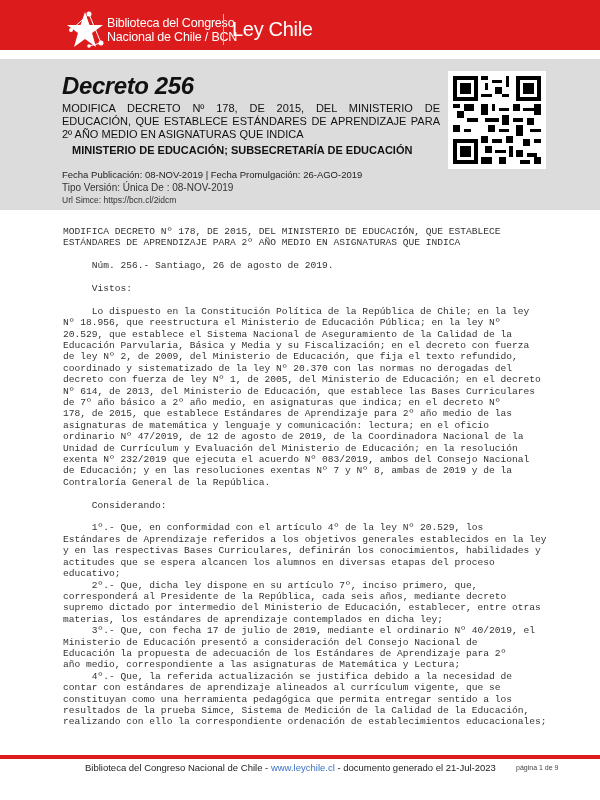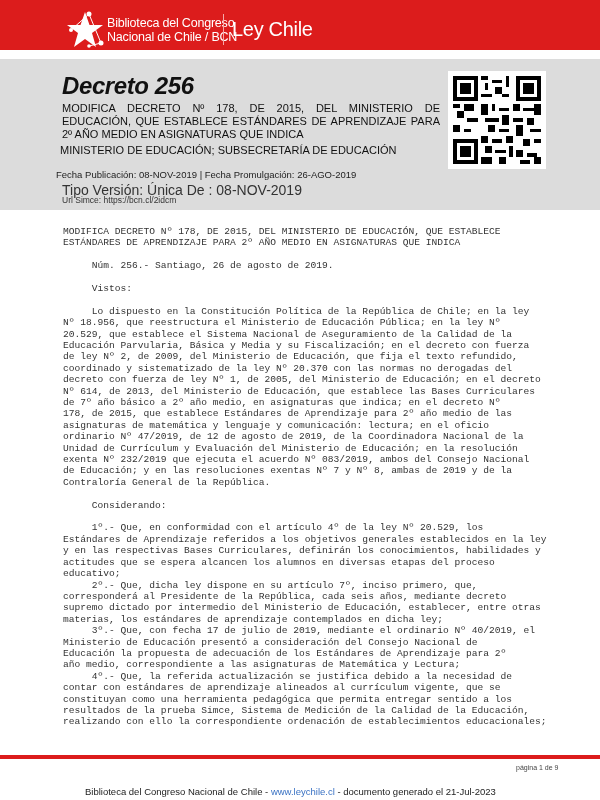--- a/index.html
+++ b/index.html
@@ -5,30 +5,30 @@
   html, body { margin:0; padding:0; }
   body { width:600px; height:800px; background:#ffffff; position:relative; overflow:hidden; font-family:"Liberation Sans", sans-serif; }
   .topbar { position:absolute; left:0; top:0; width:600px; height:50px; background:#dc1c1c; }
   .logo { position:absolute; left:63px; top:8px; width:45px; height:45px; }
   .brand { position:absolute; left:107px; top:16px; color:#fff; font-size:12.5px; line-height:14px; letter-spacing:-0.2px; }
   .brand-sep { position:absolute; left:223px; top:14px; width:1px; height:31px; background:#f4a8a8; }
   .brand-right { position:absolute; left:232px; top:18px; color:#fff; font-size:20px; letter-spacing:-0.3px; }
   .band { position:absolute; left:0; top:59px; width:600px; height:151px; background:#dcdcdc; }
   .title { position:absolute; left:62px; top:72px; font-size:24px; font-weight:bold; color:#111; letter-spacing:-0.4px;font-style:italic; }
   .subtitle { position:absolute; left:62px; top:102px; width:378px; font-size:11px; line-height:13px; color:#111; text-align:justify; text-align-last:left; }
-  .ministry { position:absolute; left:60px; top:144px; font-size:11px; color:#111; }
-  .meta1 { position:absolute; left:56px; top:169px; font-size:9.5px; color:#222; }
-  .meta2 { position:absolute; left:62px; top:182px; font-size:14px; color:#333; }
+  .ministry { position:absolute; left:72px; top:144px; font-size:11px; color:#111;font-weight:bold; }
+  .meta1 { position:absolute; left:62px; top:169px; font-size:9.5px; color:#222; }
+  .meta2 { position:absolute; left:62px; top:182px; font-size:10px; color:#333; }
   .meta3 { position:absolute; left:62px; top:195px; font-size:8.5px; color:#333; }
   .qr { position:absolute; left:448px; top:71px; width:88px; height:88px; background:#fff; padding:5px; }
   .body { position:absolute; left:63px; top:226px; width:530px; font-family:"Liberation Mono", monospace; font-size:9.6px; line-height:11.4px; color:#333; white-space:pre; }
   .p { margin:0; }
   .gap { height:11.4px; }
   .footer-line { position:absolute; left:0; top:755px; width:600px; height:4px; background:#dc1c1c; }
-  .footer { position:absolute; left:85px; top:762px; font-size:9.5px; color:#222;margin-top:24px; }
+  .footer { position:absolute; left:85px; top:762px; font-size:9.5px; color:#222; }
   .footer a { color:#3b73c4; text-decoration:none; }
   .pager { position:absolute; left:516px; top:764px; font-size:7px; color:#444; }
 </style>
 </head>
 <body>
 
 <div class="topbar">
   <svg class="logo" viewBox="0 0 45 45">
     <polygon points="22,4 26.5,17 40,17 29,25 33,39 22,31 11,39 15,25 4,17 17.5,17" fill="#ffffff"></polygon>
     <line x1="26" y1="6" x2="38" y2="35" stroke="#fff" stroke-width="1"></line>

